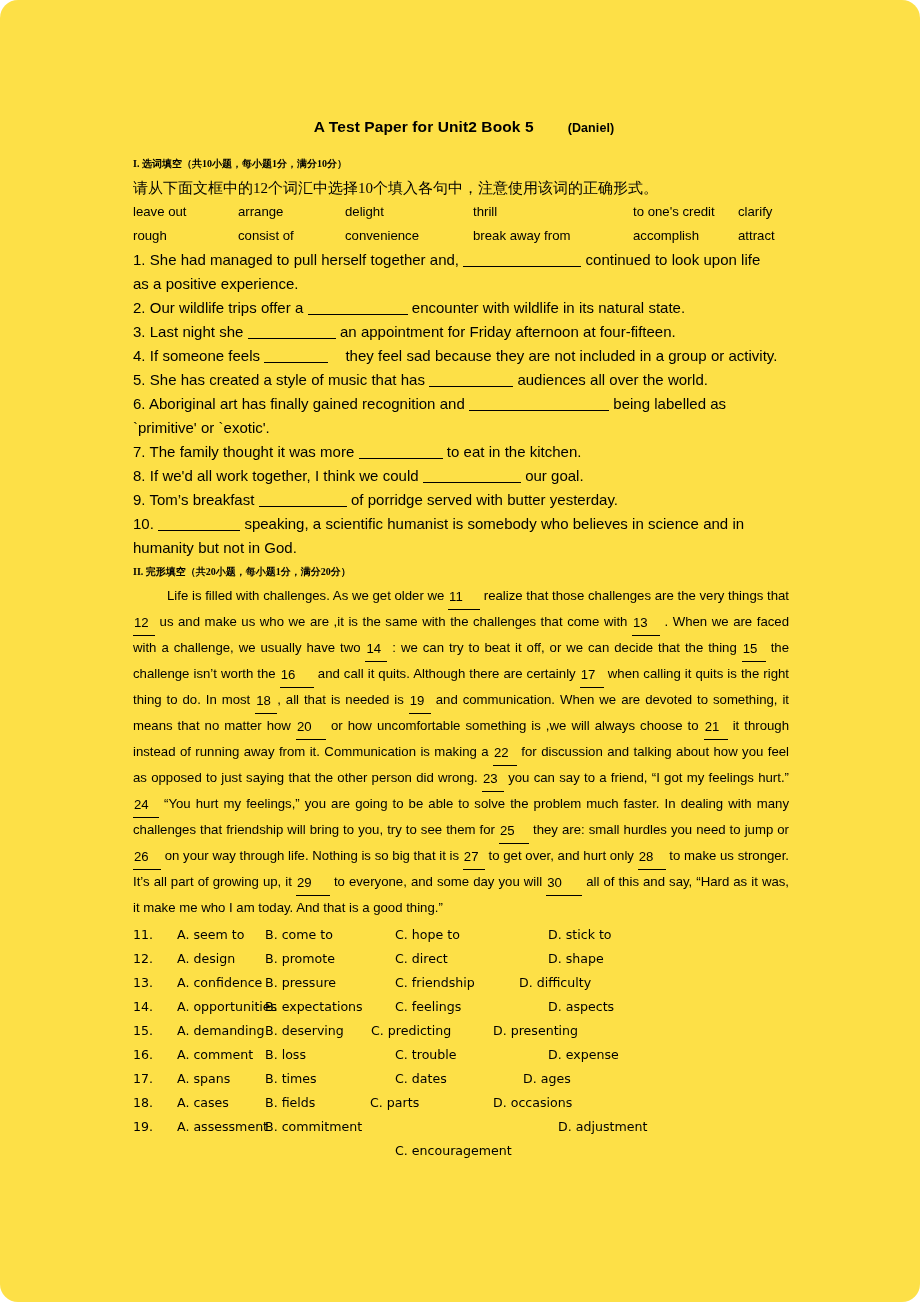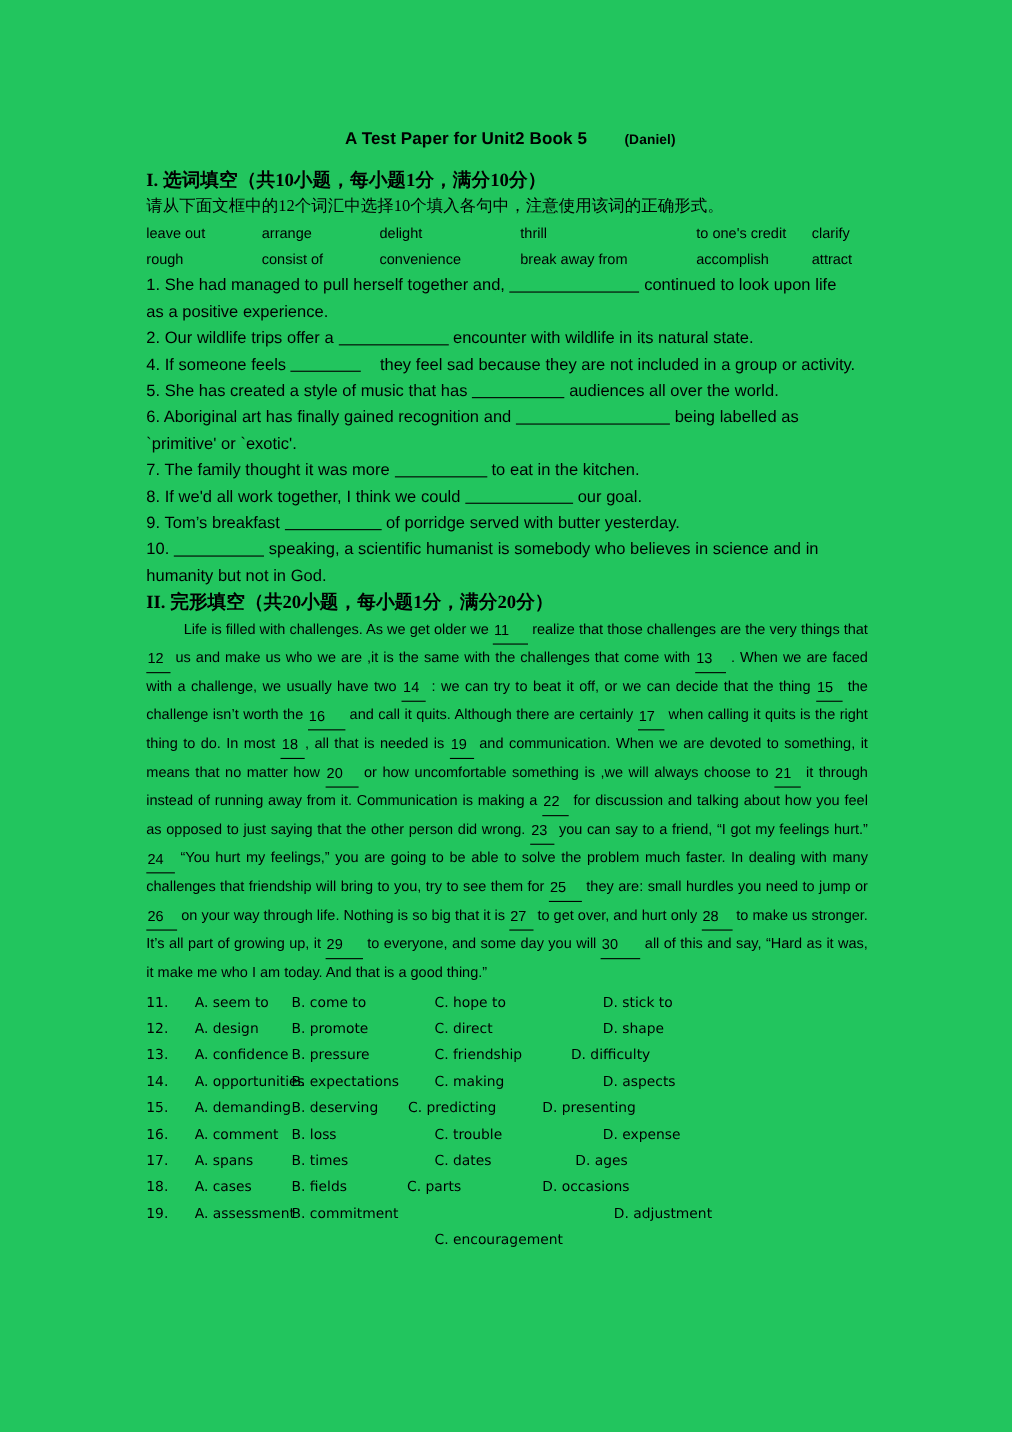--- a/index.html
+++ b/index.html
@@ -11,22 +11,23 @@
     width: 920px;
     height: 1302px;
     font-family: "Liberation Sans", sans-serif;
     color: #000000;
     overflow: hidden;
   }
   .page {
     position: relative;
     width: 920px;
     height: 1302px;
-    background: #22c55e;
+    background: #fde047;
     box-sizing: border-box;
+    border-radius: 18px;
   }
   .content {
     position: absolute;
     left: 133px;
     top: 118px;
     width: 656px;
   }
 
   
   .doc-title {
@@ -45,21 +46,21 @@
 
   
   .tline {
     font-size: 15px;
     line-height: 24px;
     white-space: pre-wrap;
     word-spacing: 0.1px;
   }
   .section-head {
     font-weight: bold;
-    font-size: 17px;
+    font-size: 10px;
     line-height: 24px;
   }
   .cn {
     font-family: "Liberation Serif", "DejaVu Serif", serif;
   }
   .instr {
     font-family: "Liberation Serif", "DejaVu Serif", serif;
     font-size: 15px;
     line-height: 24px;
   }
@@ -148,20 +149,21 @@
           <span style="left: 340px;">break away from</span>
           <span style="left: 500px;">accomplish</span>
           <span style="left: 605px;">attract</span>
         </div>
     </div>
 
     <div id="s1q">
         <div class="tline"><span>1. </span><span>She had managed to pull herself together and, </span><span class="blank" style="width: 118px;"></span><span> continued to look upon life</span></div>
         <div class="tline">as a positive experience.</div>
         <div class="tline"><span>2. </span><span>Our wildlife trips offer a </span><span class="blank" style="width: 100px;"></span><span> encounter with wildlife in its natural state.</span></div>
+        <div class="tline"><span>3. </span><span>Last night she </span><span class="blank" style="width: 88px;"></span><span> an appointment for Friday afternoon at four-fifteen.</span></div>
         <div class="tline"><span>4. </span><span>If someone feels </span><span class="blank" style="width: 64px;"></span><span>    they feel sad because they are not included in a group or activity.</span></div>
         <div class="tline"><span>5. </span><span>She has created a style of music that has </span><span class="blank" style="width: 84px;"></span><span> audiences all over the world.</span></div>
         <div class="tline"><span>6. </span><span>Aboriginal art has finally gained recognition and </span><span class="blank" style="width: 140px;"></span><span> being labelled as</span></div>
         <div class="tline">`primitive' or `exotic'.</div>
         <div class="tline"><span>7. </span><span>The family thought it was more </span><span class="blank" style="width: 84px;"></span><span> to eat in the kitchen.</span></div>
         <div class="tline"><span>8. </span><span>If we'd all work together, I think we could </span><span class="blank" style="width: 98px;"></span><span> our goal.</span></div>
         <div class="tline"><span>9. </span><span>Tom’s breakfast </span><span class="blank" style="width: 88px;"></span><span> of porridge served with butter yesterday.</span></div>
         <div class="tline"><span>10. </span><span class="blank" style="width: 82px;"></span><span> speaking, a scientific humanist is somebody who believes in science and in</span></div>
         <div class="tline">humanity but not in God.</div>
       </div>
@@ -188,21 +190,21 @@
           <span class="cell" style="left: 0px;">13.</span>
           <span class="cell" style="left: 44px;">A.  confidence</span>
           <span class="cell" style="left: 132px;">B.  pressure</span>
           <span class="cell" style="left: 262px;">C.  friendship</span>
           <span class="cell" style="left: 386px;">D.  difficulty</span>
         </div>
         <div class="mc-row">
           <span class="cell" style="left: 0px;">14.</span>
           <span class="cell" style="left: 44px;">A.  opportunities</span>
           <span class="cell" style="left: 132px;">B.  expectations</span>
-          <span class="cell" style="left: 262px;">C.  making</span>
+          <span class="cell" style="left: 262px;">C.  feelings</span>
           <span class="cell" style="left: 415px;">D.  aspects</span>
         </div>
         <div class="mc-row">
           <span class="cell" style="left: 0px;">15.</span>
           <span class="cell" style="left: 44px; text-align: center;">A.  demanding</span>
           <span class="cell" style="left: 132px;">B.  deserving</span>
           <span class="cell" style="left: 238px;">C.  predicting</span>
           <span class="cell" style="left: 360px;">D.  presenting</span>
         </div>
         <div class="mc-row">

